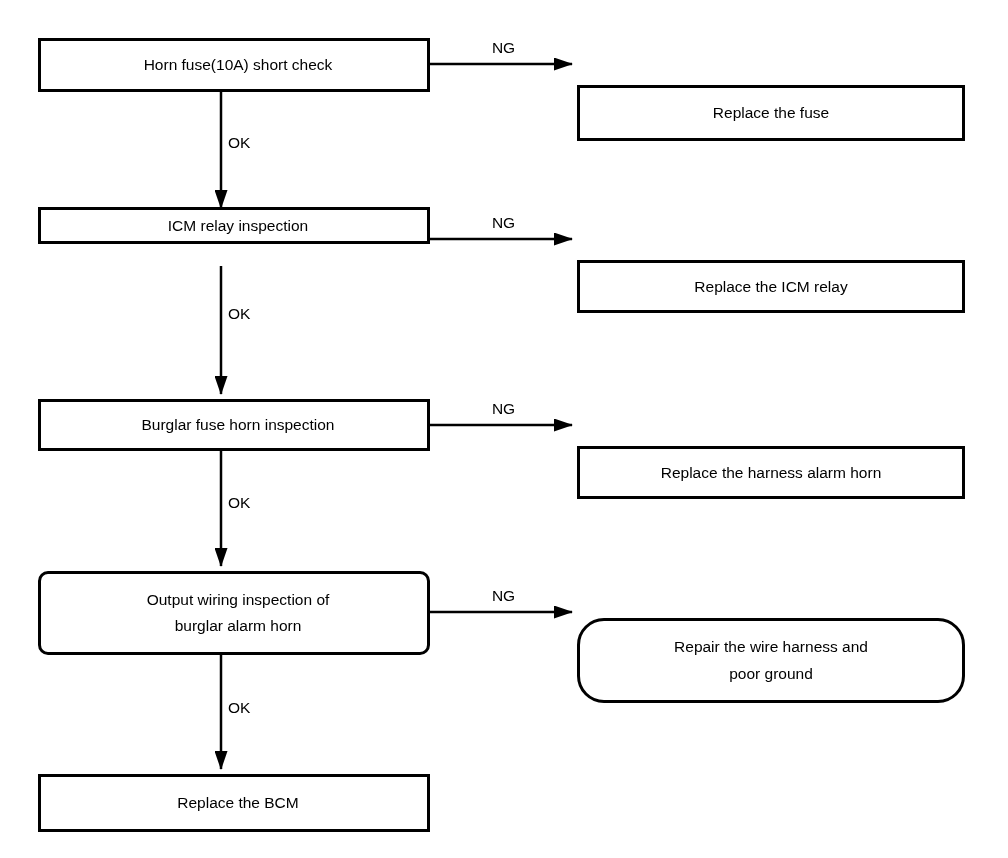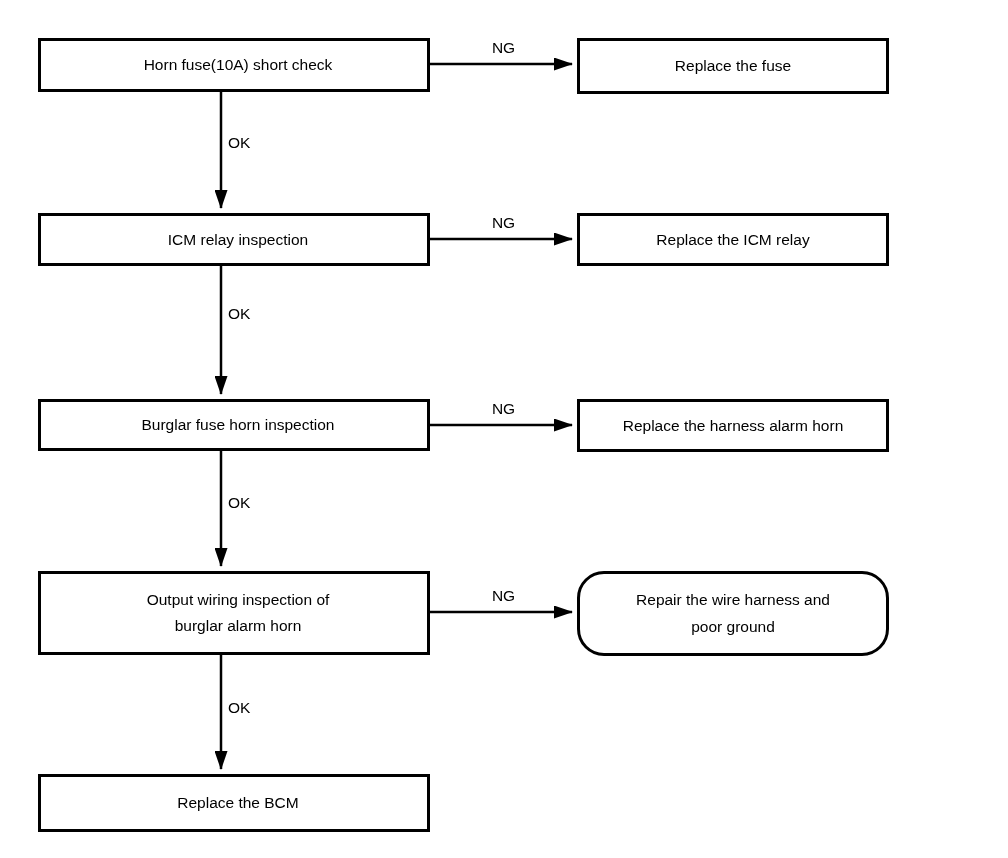--- a/index.html
+++ b/index.html
@@ -21,21 +21,21 @@
     position: absolute;
     box-sizing: border-box;
     border: 3px solid #000000;
     background: #ffffff;
     display: flex;
     align-items: center;
     justify-content: center;
     text-align: center;
   }
   .col-left  { left: 38px;  width: 392px; padding-left: 8px; }
-  .col-right { left: 577px; width: 312px; }
+  .col-right { left: 577px; width: 388px; margin-top: 47px; }
   .txt { display: block; }
   .wrap2 { max-width: 225px; line-height: 1.7; }
   .edge-label {
     position: absolute;
     line-height: 1.25;
     text-align: center;
   }
   .ng-label {
     left: 430px;
     width: 147px;
@@ -78,39 +78,39 @@
 
   <div class="node col-left" style="top:38px;height:54px;">
     <span class="txt">Horn fuse(10A) short check</span>
   </div>
   <div class="edge-label ng-label" style="top:38px;">NG</div>
   <div class="node col-right" style="top:38px;height:56px;">
     <span class="txt">Replace the fuse</span>
   </div>
   <div class="edge-label ok-label" style="top:133px;">OK</div>
 
-  <div class="node col-left" style="top:213px;height:53px;">
+  <div class="node col-left" style="top:207px;height:37px;">
     <span class="txt">ICM relay inspection</span>
   </div>
   <div class="edge-label ng-label" style="top:213px;">NG</div>
   <div class="node col-right" style="top:213px;height:53px;">
     <span class="txt">Replace the ICM relay</span>
   </div>
   <div class="edge-label ok-label" style="top:304px;">OK</div>
 
   <div class="node col-left" style="top:399px;height:52px;">
     <span class="txt">Burglar fuse horn inspection</span>
   </div>
   <div class="edge-label ng-label" style="top:399px;">NG</div>
   <div class="node col-right" style="top:399px;height:53px;">
     <span class="txt">Replace the harness alarm horn</span>
   </div>
   <div class="edge-label ok-label" style="top:493px;">OK</div>
 
-  <div class="node col-left" style="top:571px;height:84px;">
+  <div class="node col-left" style="top:571px;height:84px;border-radius:10px;">
     <span class="txt wrap2">Output wiring inspection of burglar alarm horn</span>
   </div>
   <div class="edge-label ng-label" style="top:586px;">NG</div>
   <div class="node col-right" style="top:571px;height:85px;border-radius:27px;">
     <span class="txt wrap2">Repair the wire harness and poor ground</span>
   </div>
   <div class="edge-label ok-label" style="top:698px;">OK</div>
 
   <div class="node col-left" style="top:774px;height:58px;">
     <span class="txt">Replace the BCM</span>

